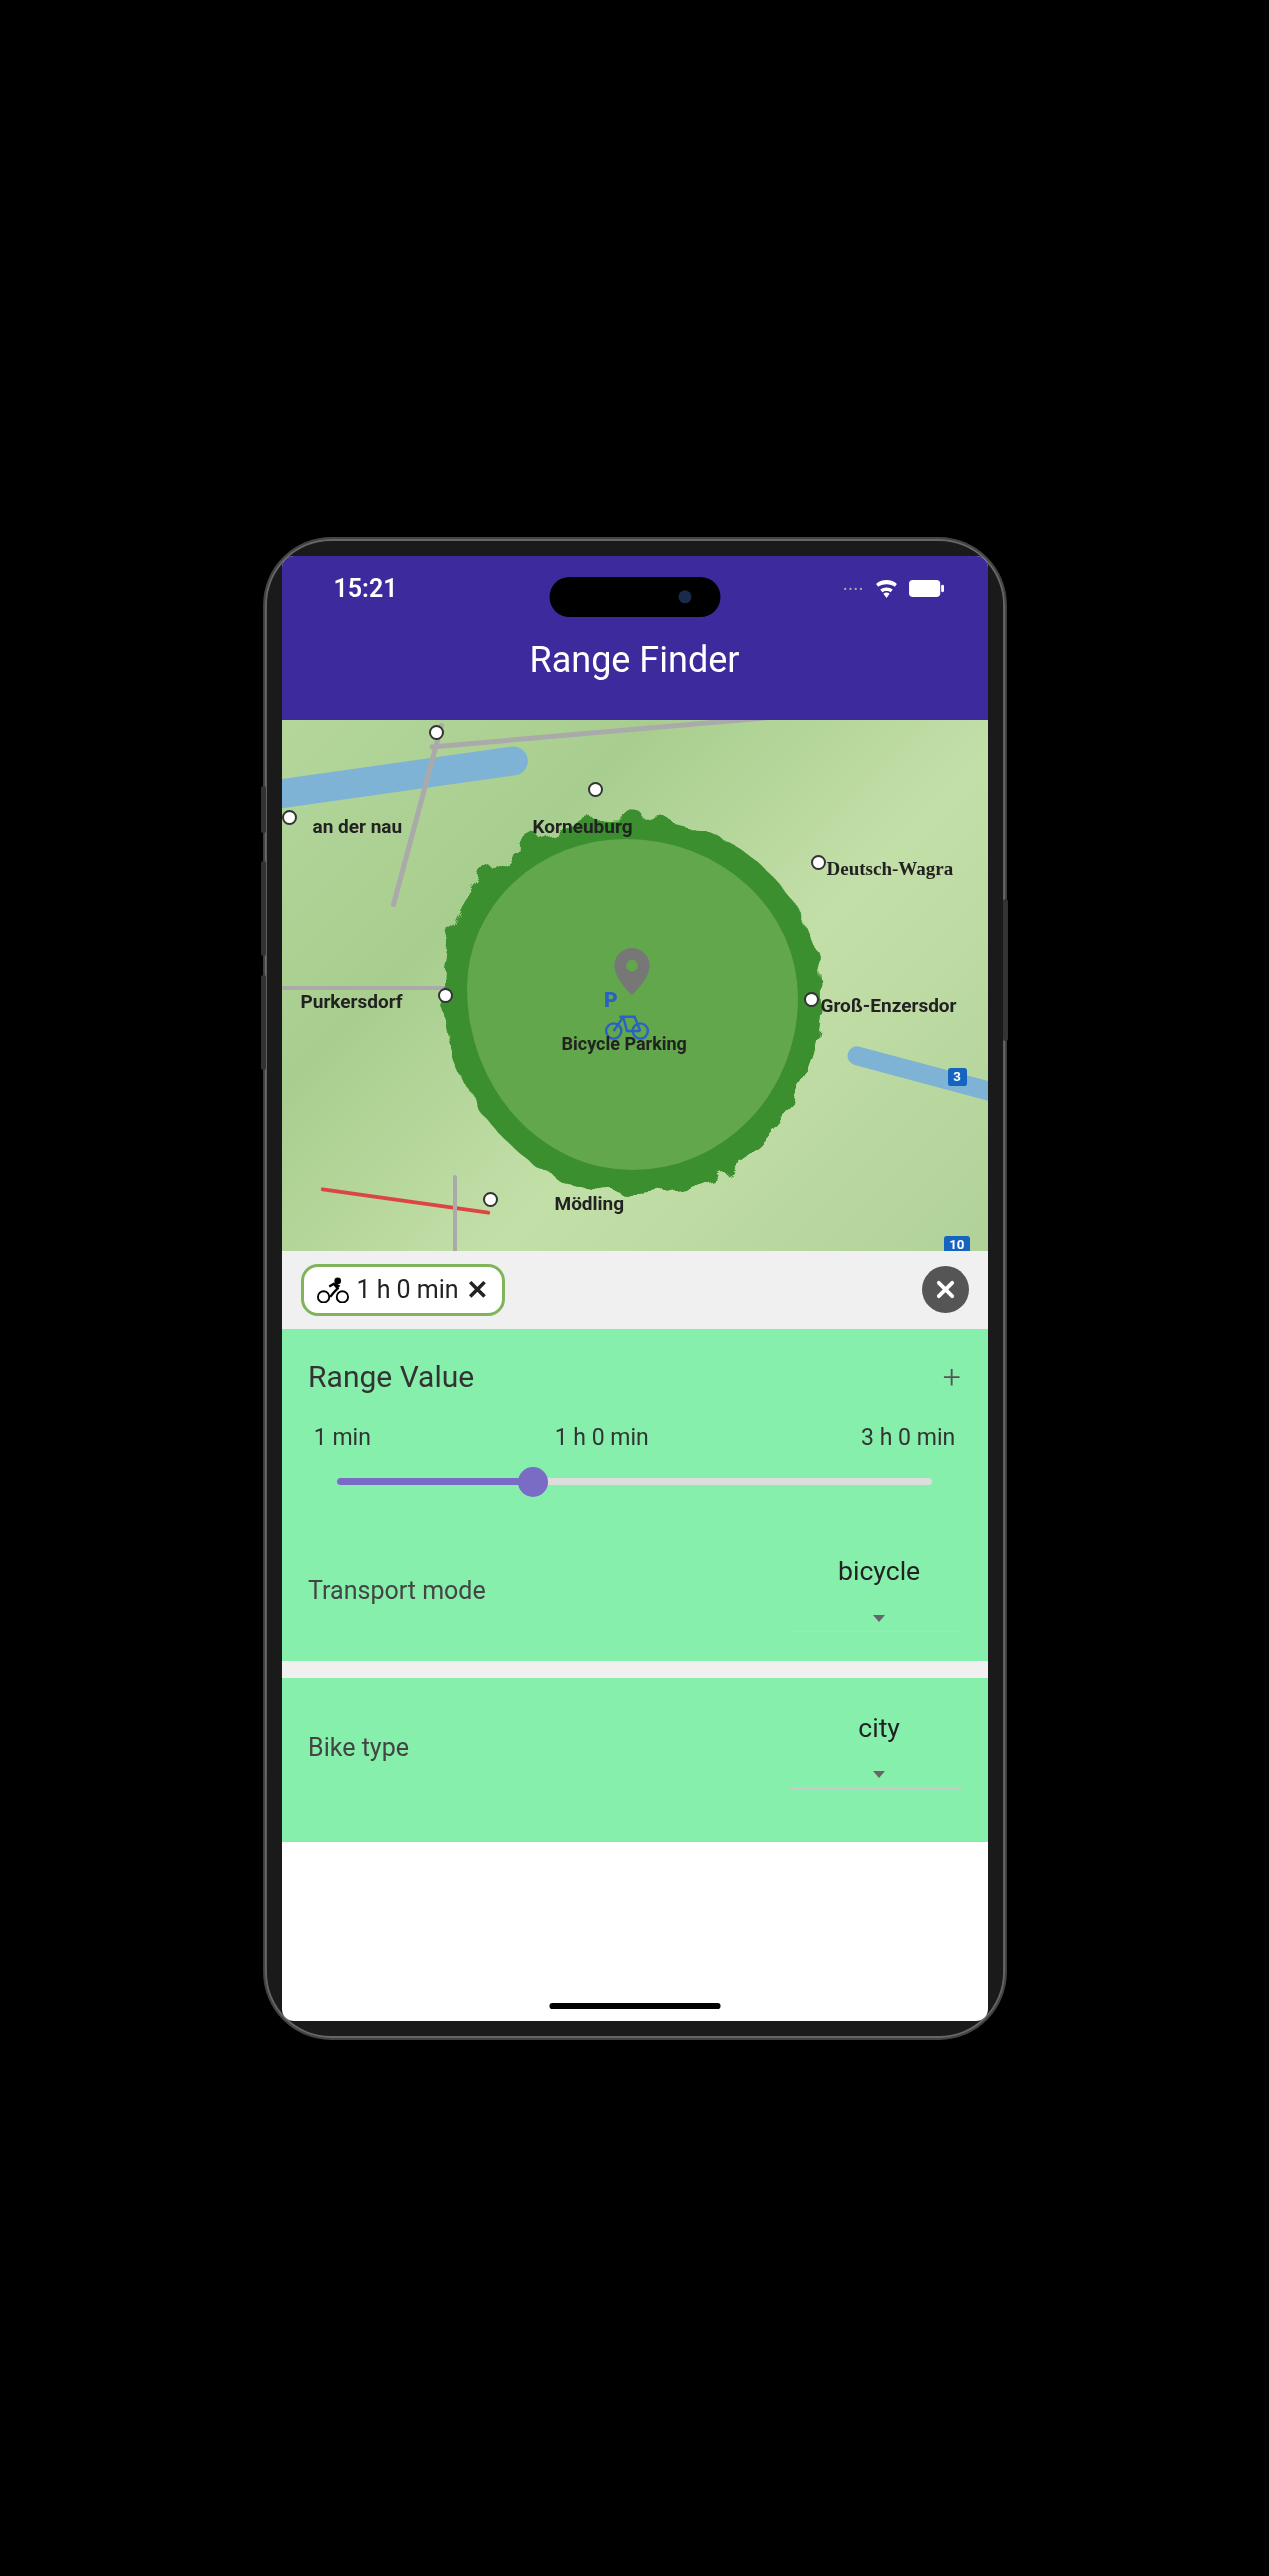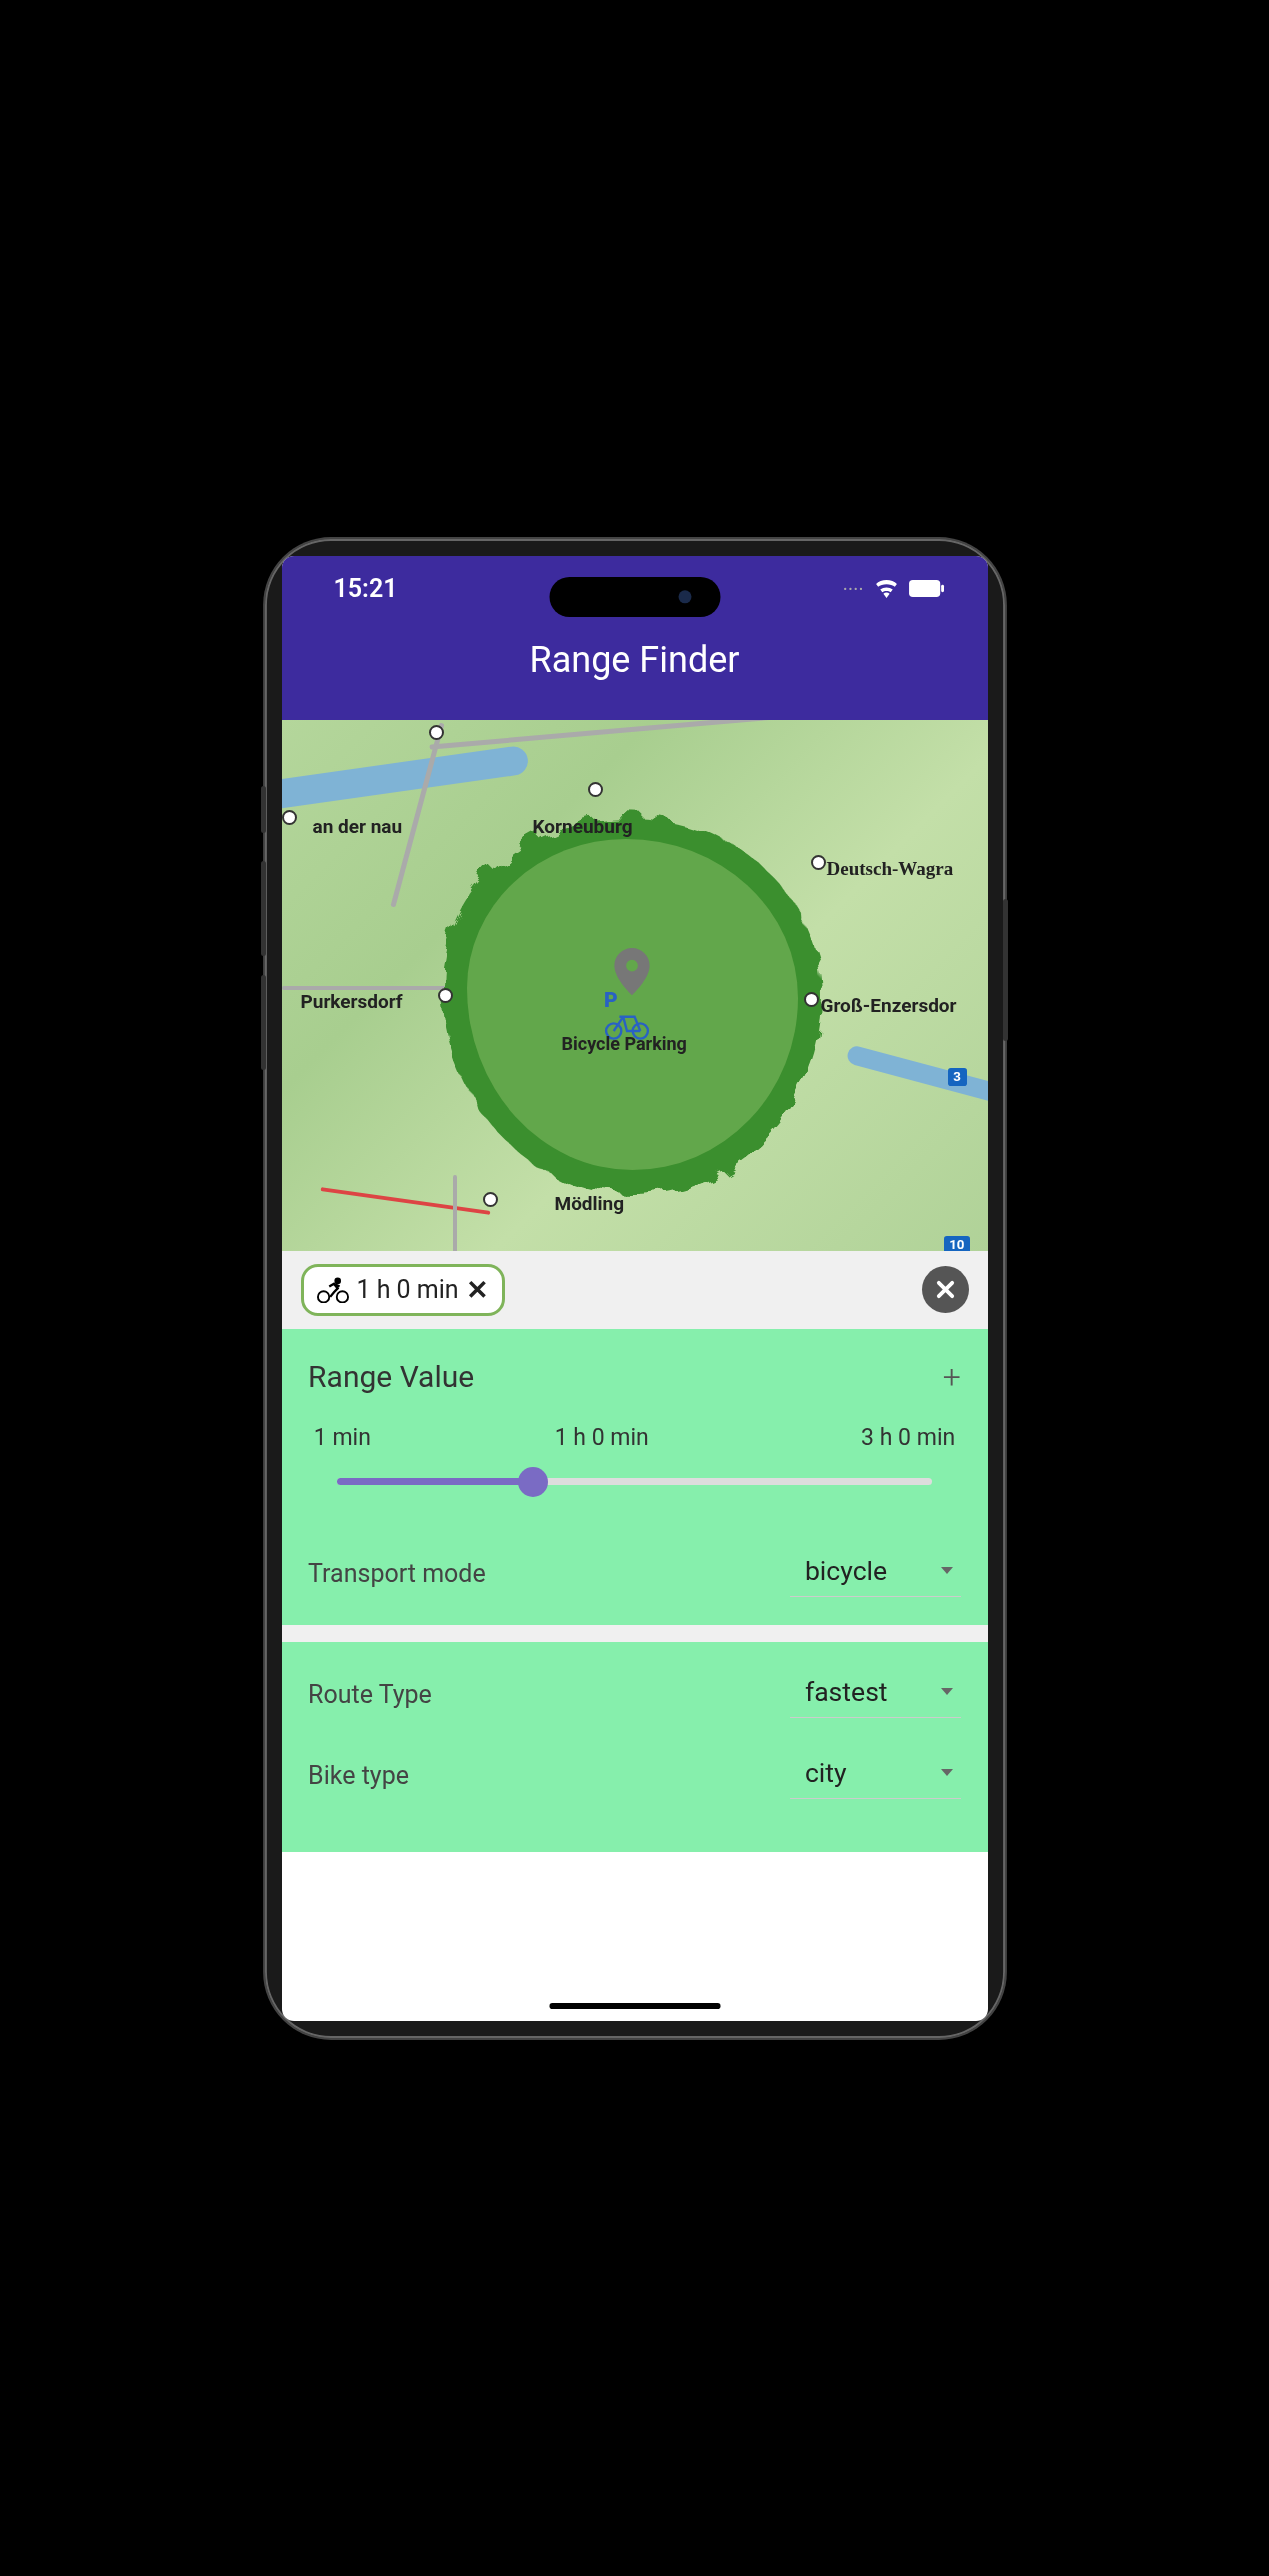--- a/index.html
+++ b/index.html
@@ -308,20 +308,21 @@
 .setting-dropdown {
   display: flex;
   align-items: center;
   gap: 28.5px;
   font-size: 26.6px;
   color: #222;
   border-bottom: 0.9px solid #ccc;
   padding: 5.7px 7.6px 9.5px 15px;
   min-width: 171px;
   justify-content: space-between;
+  flex-direction: column;
 }
 
 .dropdown-arrow {
   width: 0;
   height: 0;
   border-left: 6.6px solid transparent;
   border-right: 6.6px solid transparent;
   border-top: 7.6px solid #666;
 }
 
@@ -482,27 +483,20 @@
             <span>bicycle</span>
             <span class="dropdown-arrow"></span>
           </div>
         </div>
       </div>
 
       <div class="divider"></div>
 
       <div class="settings-section">
         <div class="setting-row">
-          <span class="setting-label">Route Type</span>
-          <div class="setting-dropdown">
-            <span>fastest</span>
-            <span class="dropdown-arrow"></span>
-          </div>
-        </div>
-        <div class="setting-row">
           <span class="setting-label">Bike type</span>
           <div class="setting-dropdown">
             <span>city</span>
             <span class="dropdown-arrow"></span>
           </div>
         </div>
       </div>
     </div>
 
     <div class="home-indicator"></div>

